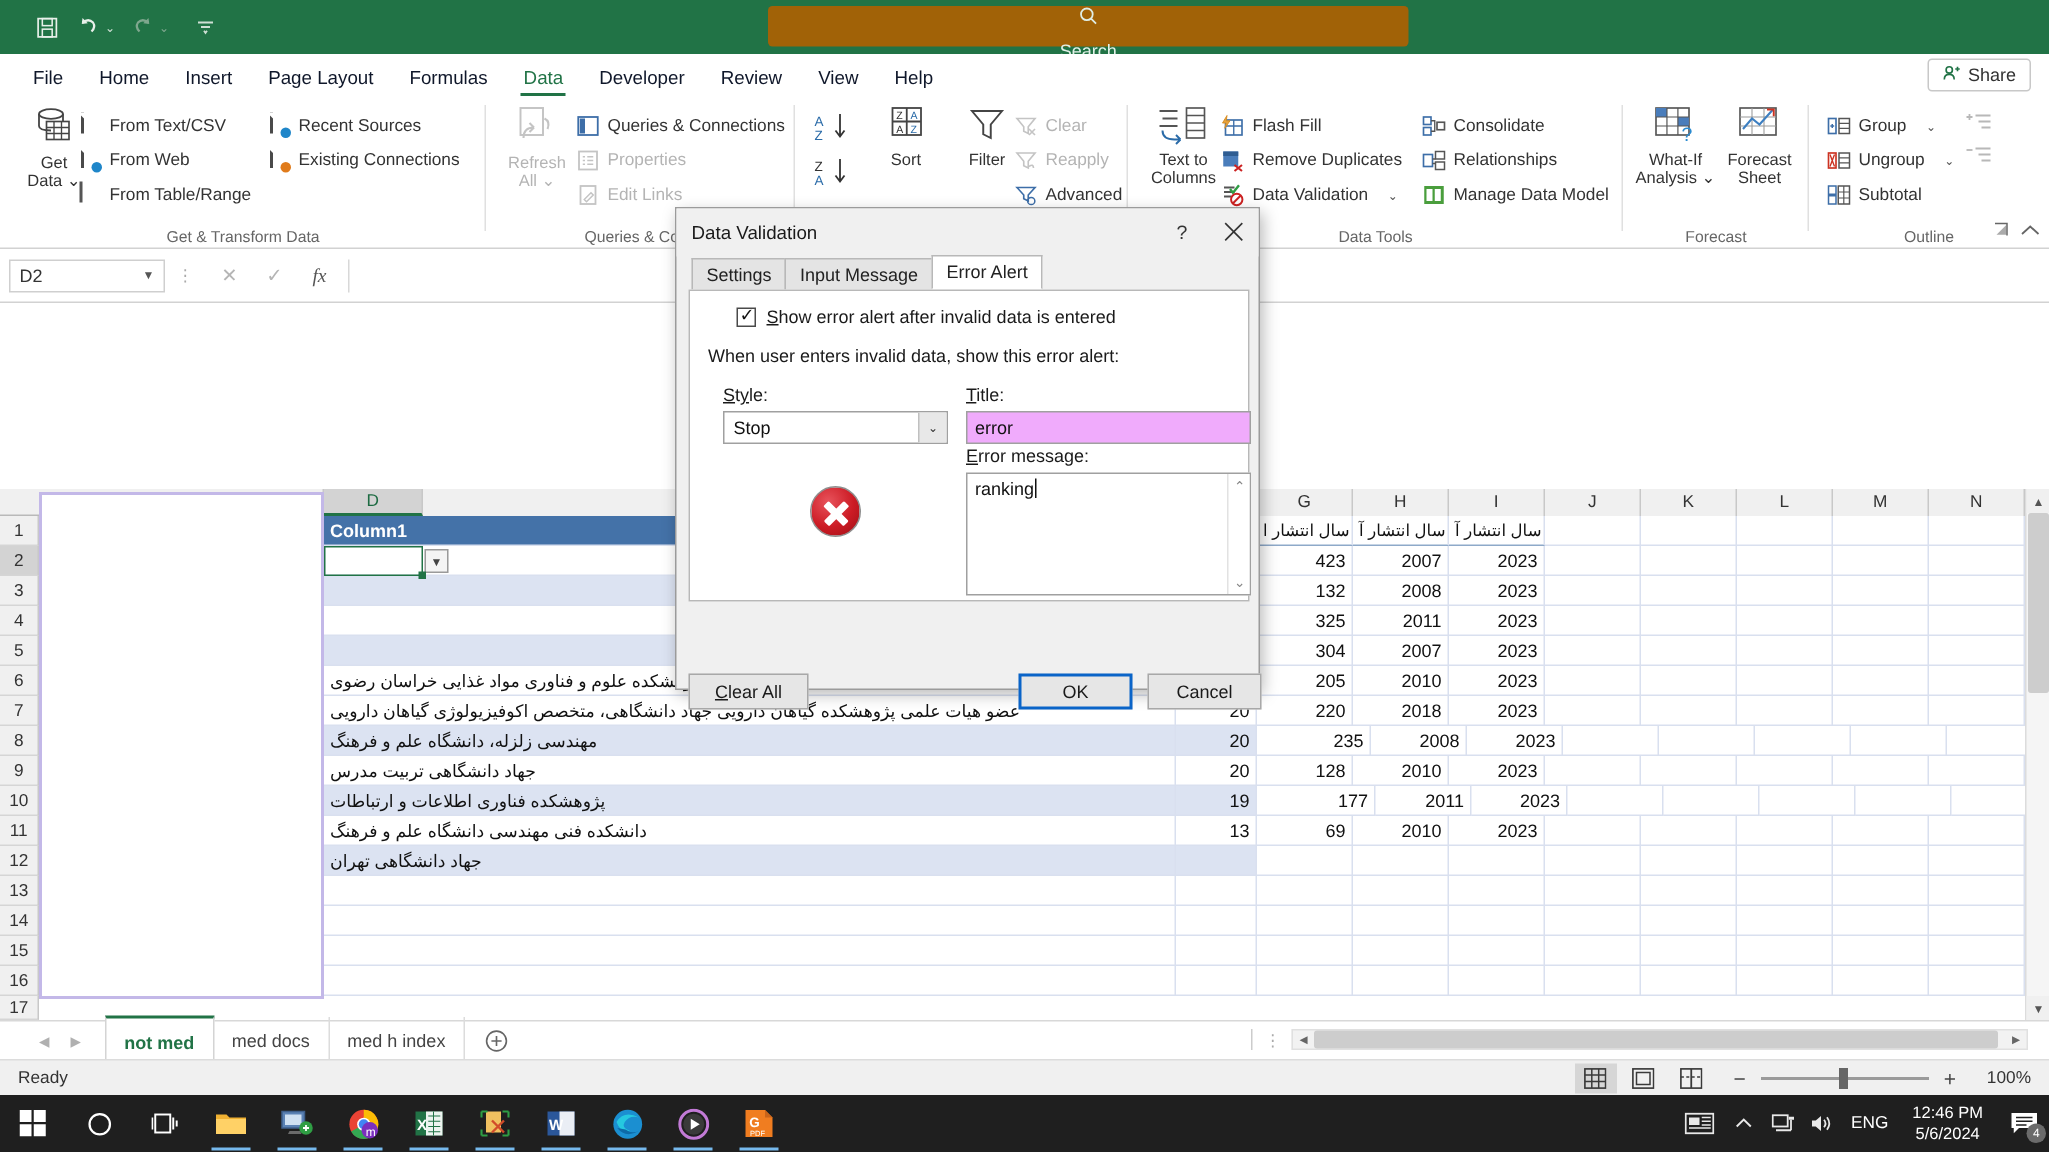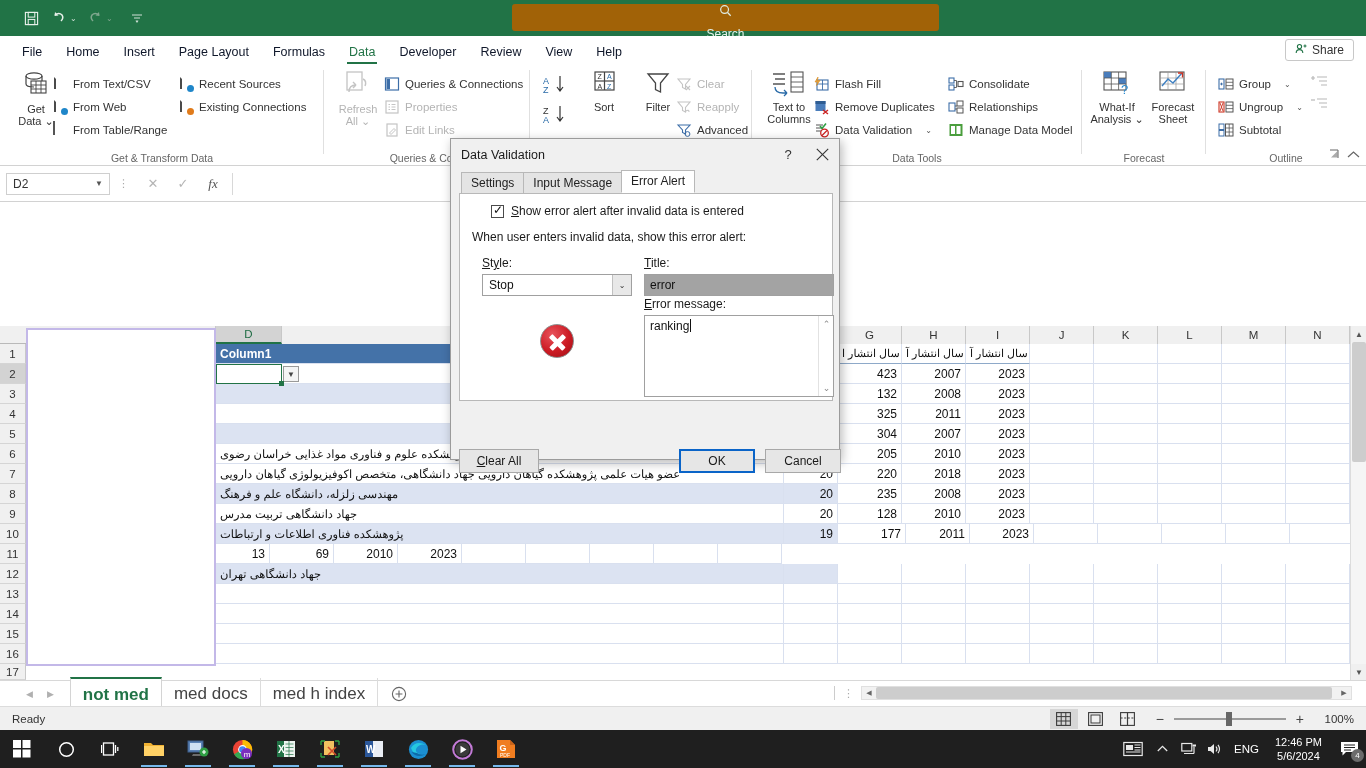--- a/index.html
+++ b/index.html
@@ -220,21 +220,21 @@
   }
 
   
   .sheetbar {
     position: absolute; top: 680px; left: 0; width: 1366px; height: 26px;
     background: #ffffff; display: flex; align-items: center;
     border-top: 1px solid #d8d8d8;
   }
   .nav-arrows { display: flex; gap: 14px; margin: 0 16px 0 26px; color: #b0b0b0; font-size: 9px; }
   .stab {
-    font-size: 17px; color: #444; padding: 16px 12px; height: 24px;
+    font-size: 12px; color: #444; padding: 16px 12px; height: 24px;
     display: flex; align-items: center; border-right: 1px solid #dcdcdc;
   }
   .stab.active {
     color: #217346; font-weight: bold; background: #ffffff;
     border: 1px solid #d4d4d4; border-top: 2px solid #217346;
     border-bottom: none; border-right: 1px solid #d4d4d4; height: 26px;
   }
   .addsheet {
     width: 22px; height: 22px; margin-left: 10px; display: flex;
     align-items: center; justify-content: center; color: #666; font-size: 13px;
@@ -320,21 +320,21 @@
     width: 150px; height: 22px; border: 1px solid #a0a0a0; background: #fff;
     display: flex; align-items: center; justify-content: space-between;
     font-size: 12px; color: #111; padding-left: 6px;
   }
   .sel-arrow {
     width: 19px; height: 20px; background: #e8e8e8; border-left: 1px solid #c0c0c0;
     display: flex; align-items: center; justify-content: center;
     font-size: 8px; color: #333;
   }
   .txt-box {
-    width: 190px; height: 22px; border: 1px solid #a0a0a0; background: #a3a3a3;
+    width: 190px; height: 22px; border: 1px solid #a0a0a0; background: #f0abfc;
     font-size: 12px; color: #111; display: flex; align-items: center; padding-left: 5px;
   }
   .area-box {
     width: 190px; height: 82px; border: 1px solid #a0a0a0; background: #fff;
     position: relative; font-size: 12px; color: #111;
     padding: 3px 0 0 5px; display: flex;
   }
   .area-scroll {
     position: absolute; right: 0; top: 0; width: 15px; height: 80px;
     background: #fff; border-left: 1px solid #e2e2e2;
@@ -921,21 +921,21 @@
       <div class="cell" style="width:64px"></div>
       <div class="cell" style="width:64px"></div>
       <div class="cell" style="width:64px"></div>
       <div class="cell" style="width:64px"></div>
       <div class="cell" style="width:64px"></div>
     </div>
     <div class="cellrow" style="top:282px">
       <div class="cell" style="width:190px"> M.</div>
       <div class="cell band rtl" style="width:568px">مهندسی زلزله، دانشگاه علم و فرهنگ</div>
       <div class="cell band num" style="width:54px">20</div>
-      <div class="cell num" style="width:64px">235</div>
+      <div class="cell num" style="width:76px">235</div>
       <div class="cell num" style="width:64px">2008</div>
       <div class="cell num" style="width:64px">2023</div>
       <div class="cell" style="width:64px"></div>
       <div class="cell" style="width:64px"></div>
       <div class="cell" style="width:64px"></div>
       <div class="cell" style="width:64px"></div>
       <div class="cell" style="width:64px"></div>
     </div>
     <div class="cellrow" style="top:302px">
       <div class="cell" style="width:190px">.</div>
@@ -947,31 +947,32 @@
       <div class="cell" style="width:64px"></div>
       <div class="cell" style="width:64px"></div>
       <div class="cell" style="width:64px"></div>
       <div class="cell" style="width:64px"></div>
       <div class="cell" style="width:64px"></div>
     </div>
     <div class="cellrow" style="top:322px">
       <div class="cell" style="width:190px"></div>
       <div class="cell band rtl" style="width:568px">پژوهشکده فناوری اطلاعات و ارتباطات</div>
       <div class="cell band num" style="width:54px">19</div>
-      <div class="cell num" style="width:68px">177</div>
+      <div class="cell num" style="width:79px">177</div>
       <div class="cell num" style="width:64px">2011</div>
       <div class="cell num" style="width:64px">2023</div>
       <div class="cell" style="width:64px"></div>
       <div class="cell" style="width:64px"></div>
       <div class="cell" style="width:64px"></div>
       <div class="cell" style="width:64px"></div>
       <div class="cell" style="width:64px"></div>
     </div>
     <div class="cellrow" style="top:342px">
       <div class="cell" style="width:190px">esh, A.</div>
+      <div class="cell rtl" style="width:568px">دانشکده فنی مهندسی دانشگاه علم و فرهنگ</div>
       <div class="cell num" style="width:54px">13</div>
       <div class="cell num" style="width:64px">69</div>
       <div class="cell num" style="width:64px">2010</div>
       <div class="cell num" style="width:64px">2023</div>
       <div class="cell" style="width:64px"></div>
       <div class="cell" style="width:64px"></div>
       <div class="cell" style="width:64px"></div>
       <div class="cell" style="width:64px"></div>
       <div class="cell" style="width:64px"></div>
     </div>

